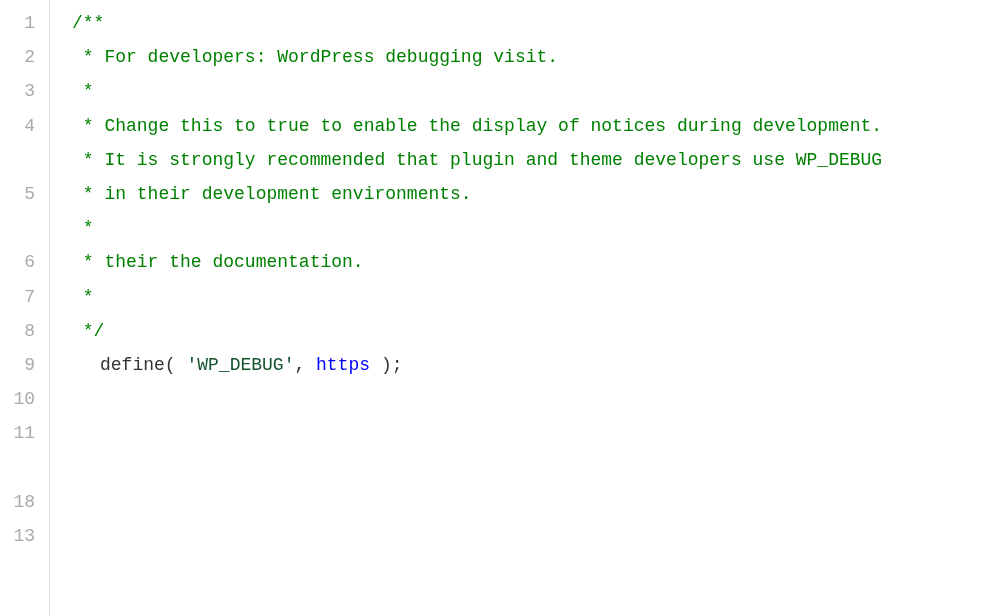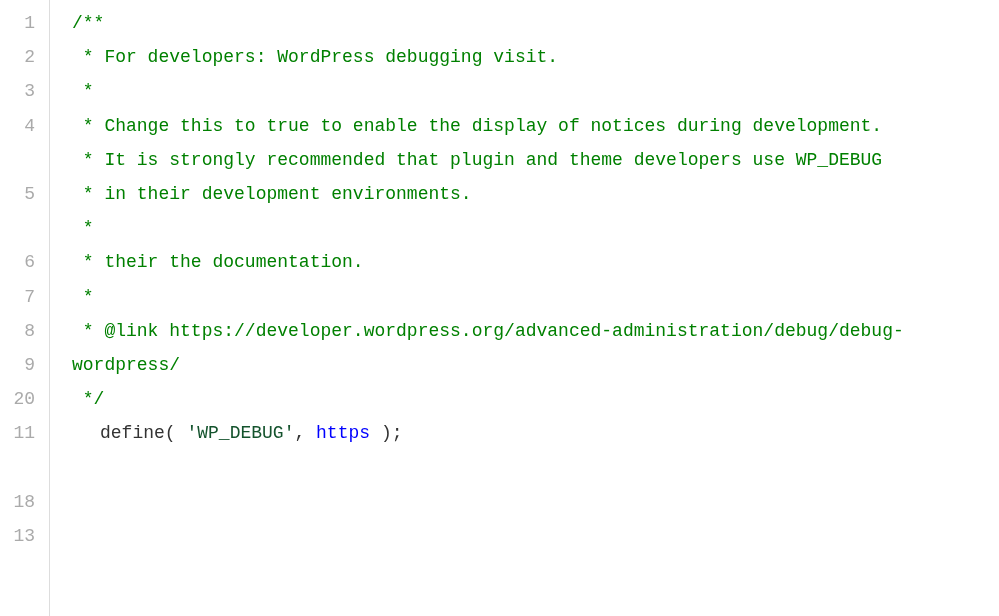--- a/index.html
+++ b/index.html
@@ -71,32 +71,31 @@
 <div class="gutter">
   <div class="line-num">1</div>
   <div class="line-num">2</div>
   <div class="line-num">3</div>
   <div class="line-num wrap">4</div>
   <div class="line-num wrap">5</div>
   <div class="line-num">6</div>
   <div class="line-num">7</div>
   <div class="line-num">8</div>
   <div class="line-num">9</div>
-  <div class="line-num">20</div>
+  <div class="line-num">10</div>
   <div class="line-num wrap">11</div>
   <div class="line-num">18</div>
   <div class="line-num">13</div>
 </div>
 
 <div class="code-area">
   <div class="code-line"><span class="comment">/**</span></div>
   <div class="code-line"><span class="comment"> * For developers: WordPress debugging visit.</span></div>
   <div class="code-line"><span class="comment"> *</span></div>
   <div class="code-line"><span class="comment"> * Change this to true to enable the display of notices during development.</span></div>
   <div class="code-line"><span class="comment"> * It is strongly recommended that plugin and theme developers use WP_DEBUG</span></div>
   <div class="code-line"><span class="comment"> * in their development environments.</span></div>
   <div class="code-line"><span class="comment"> *</span></div>
   <div class="code-line"><span class="comment"> * their the documentation.</span></div>
   <div class="code-line"><span class="comment"> *</span></div>
-  <div class="code-line"><span class="comment"> * @link https://developer.wordpress.org/advanced-administration/debug/debug-wordpress/</span></div>
   <div class="code-line"><span class="comment"> */</span></div>
   <div class="code-line"><span class="func">define</span><span class="punct">( </span><span class="string">'WP_DEBUG'</span><span class="punct">, </span><span class="keyword">https</span><span class="punct"> );</span></div>
 </div>
 
 </body></html>

